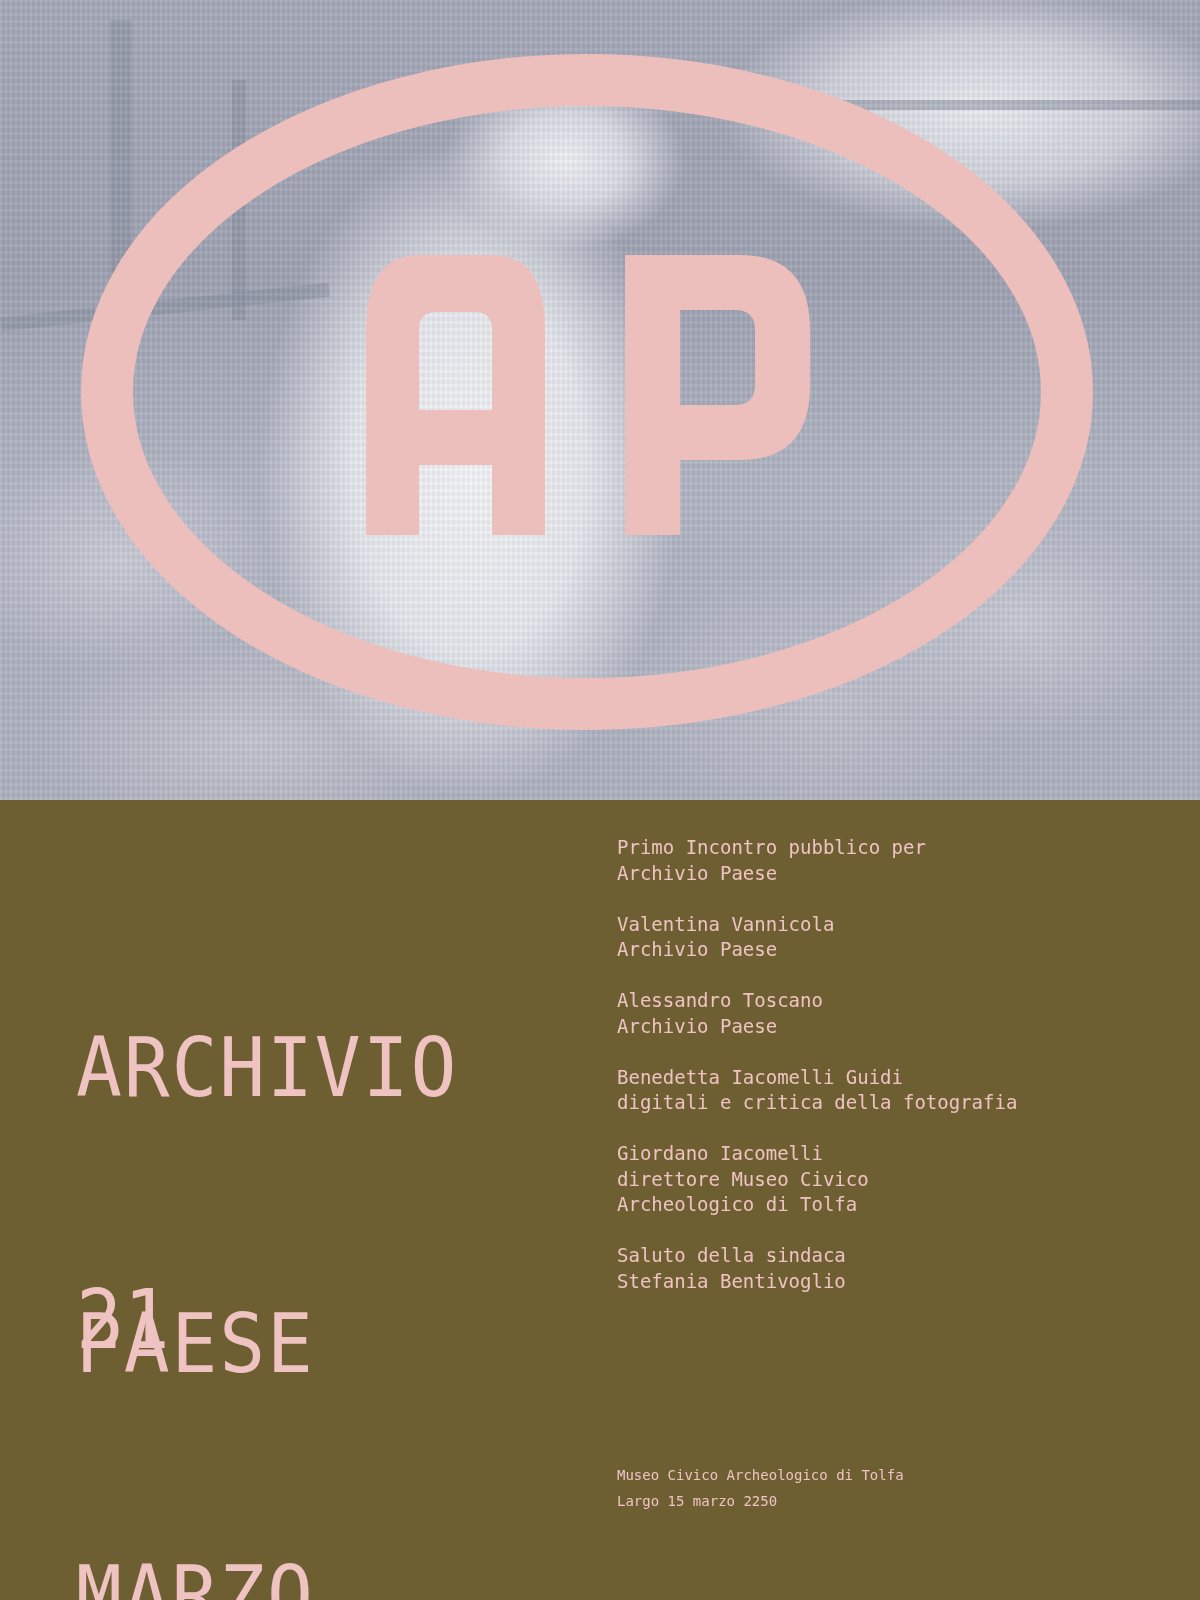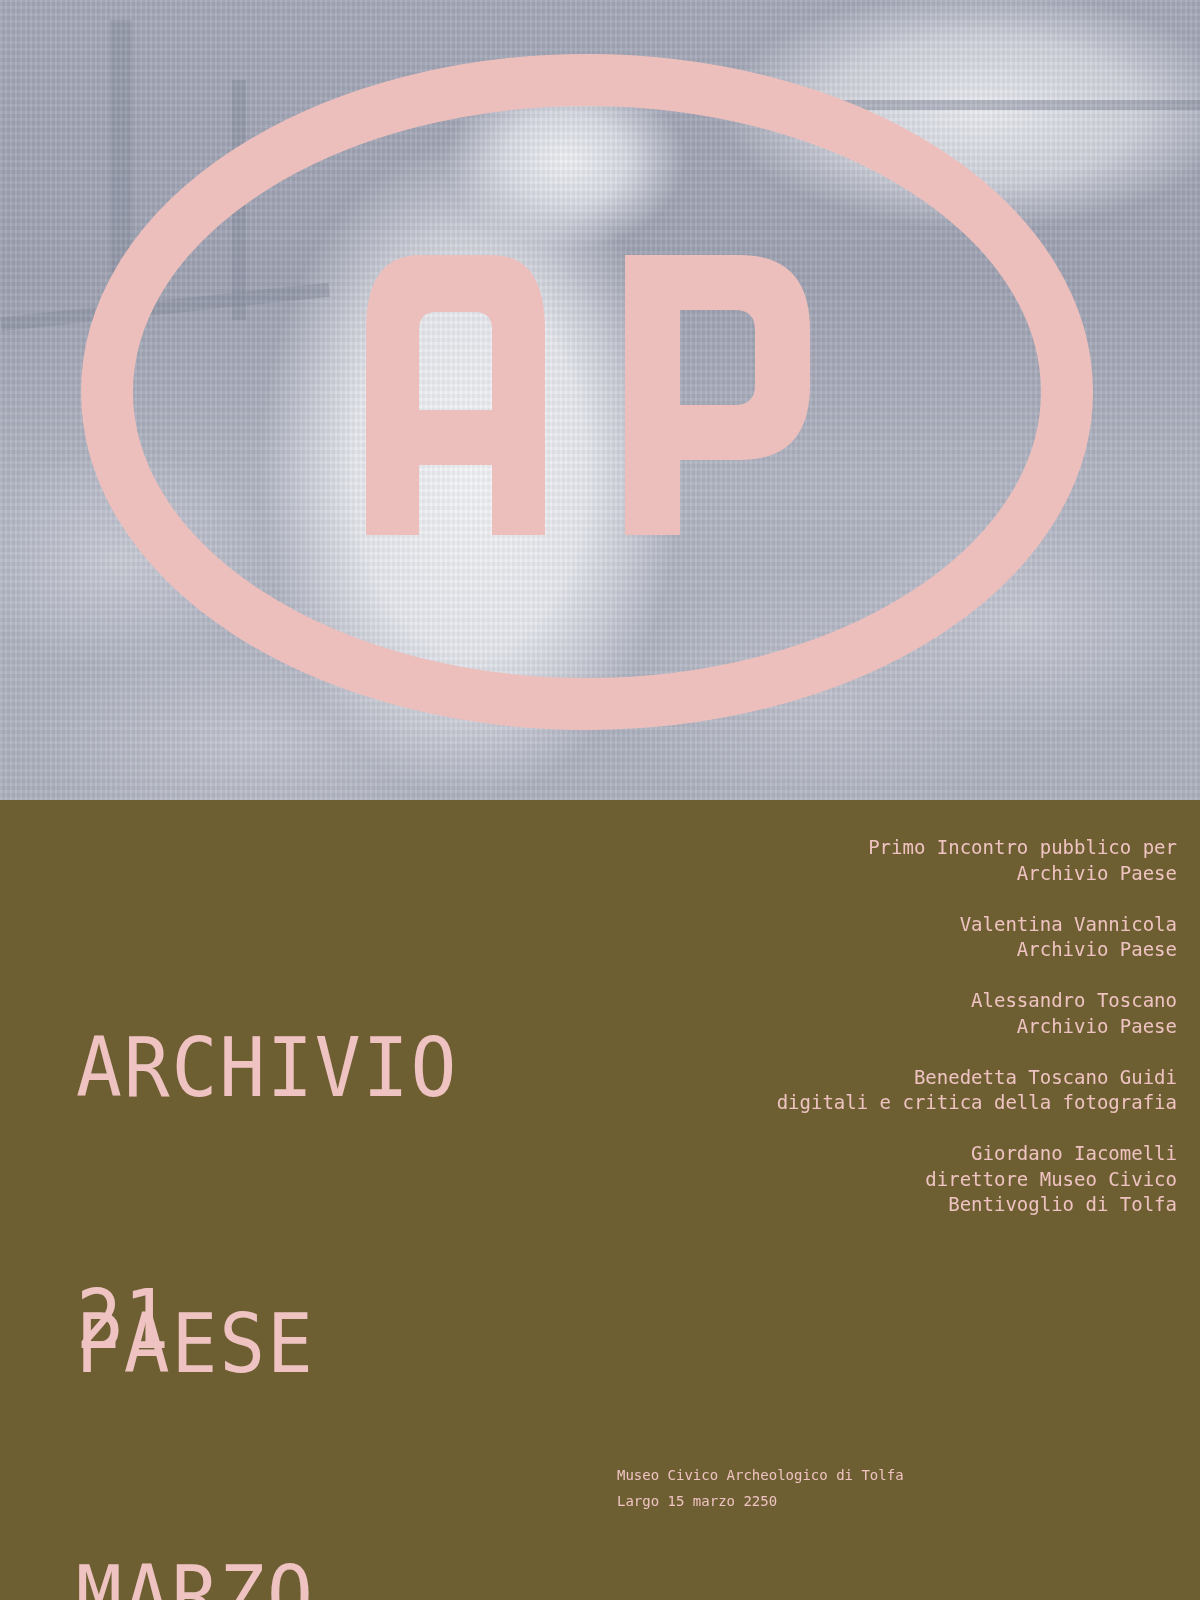--- a/index.html
+++ b/index.html
@@ -45,21 +45,21 @@
     transform: scaleX(0.93); transform-origin: left top;
     white-space: pre;
   }
   .title { top: 38px; }
   .date  { top: 290px; }
   .time  { top: 623px; }
   .big div { margin: 0; }
 
   .col {
     position: absolute; left: 617px; top: 35px; width: 560px;
-    color: #eec3c1; font-size: 19px; line-height: 25.5px; text-align: right;
+    color: #eec3c1; font-size: 19px; line-height: 25.5px;
   }
   .block { margin-bottom: 25.5px; }
   .name {
     text-decoration-thickness: 1px;
     text-underline-offset: 3px; display: block;
   }
   .line { display: block; }
   .venue { position: absolute; left: 617px; top: 663px; color: #eec3c1; font-size: 14px; line-height: 25.5px; }
 </style>
 </head>
@@ -112,33 +112,37 @@
         <span class="name">Valentina Vannicola</span>
         <span class="line">Archivio Paese</span>
       </div>
 
       <div class="block">
         <span class="name">Alessandro Toscano</span>
         <span class="line">Archivio Paese</span>
       </div>
 
       <div class="block">
-        <span class="name">Benedetta Toscano Guidi</span>
+        <span class="name">Benedetta Iacomelli Guidi</span>
         <span class="line">digitali e critica della fotografia</span>
       </div>
 
       <div class="block">
       </div>
 
       <div class="block">
         <span class="name">Giordano Iacomelli</span>
         <span class="line">direttore Museo Civico</span>
-        <span class="line">Bentivoglio di Tolfa</span>
+        <span class="line">Archeologico di Tolfa</span>
       </div>
 
+      <div class="block">
+        <span class="line">Saluto della sindaca</span>
+        <span class="name">Stefania Bentivoglio</span>
+      </div>
     </div>
 
     <div class="venue">
       <span class="line">Museo Civico Archeologico di Tolfa</span>
       <span class="line">Largo 15 marzo 2250</span>
     </div>
   </div>
 </div>
 
 </body></html>

